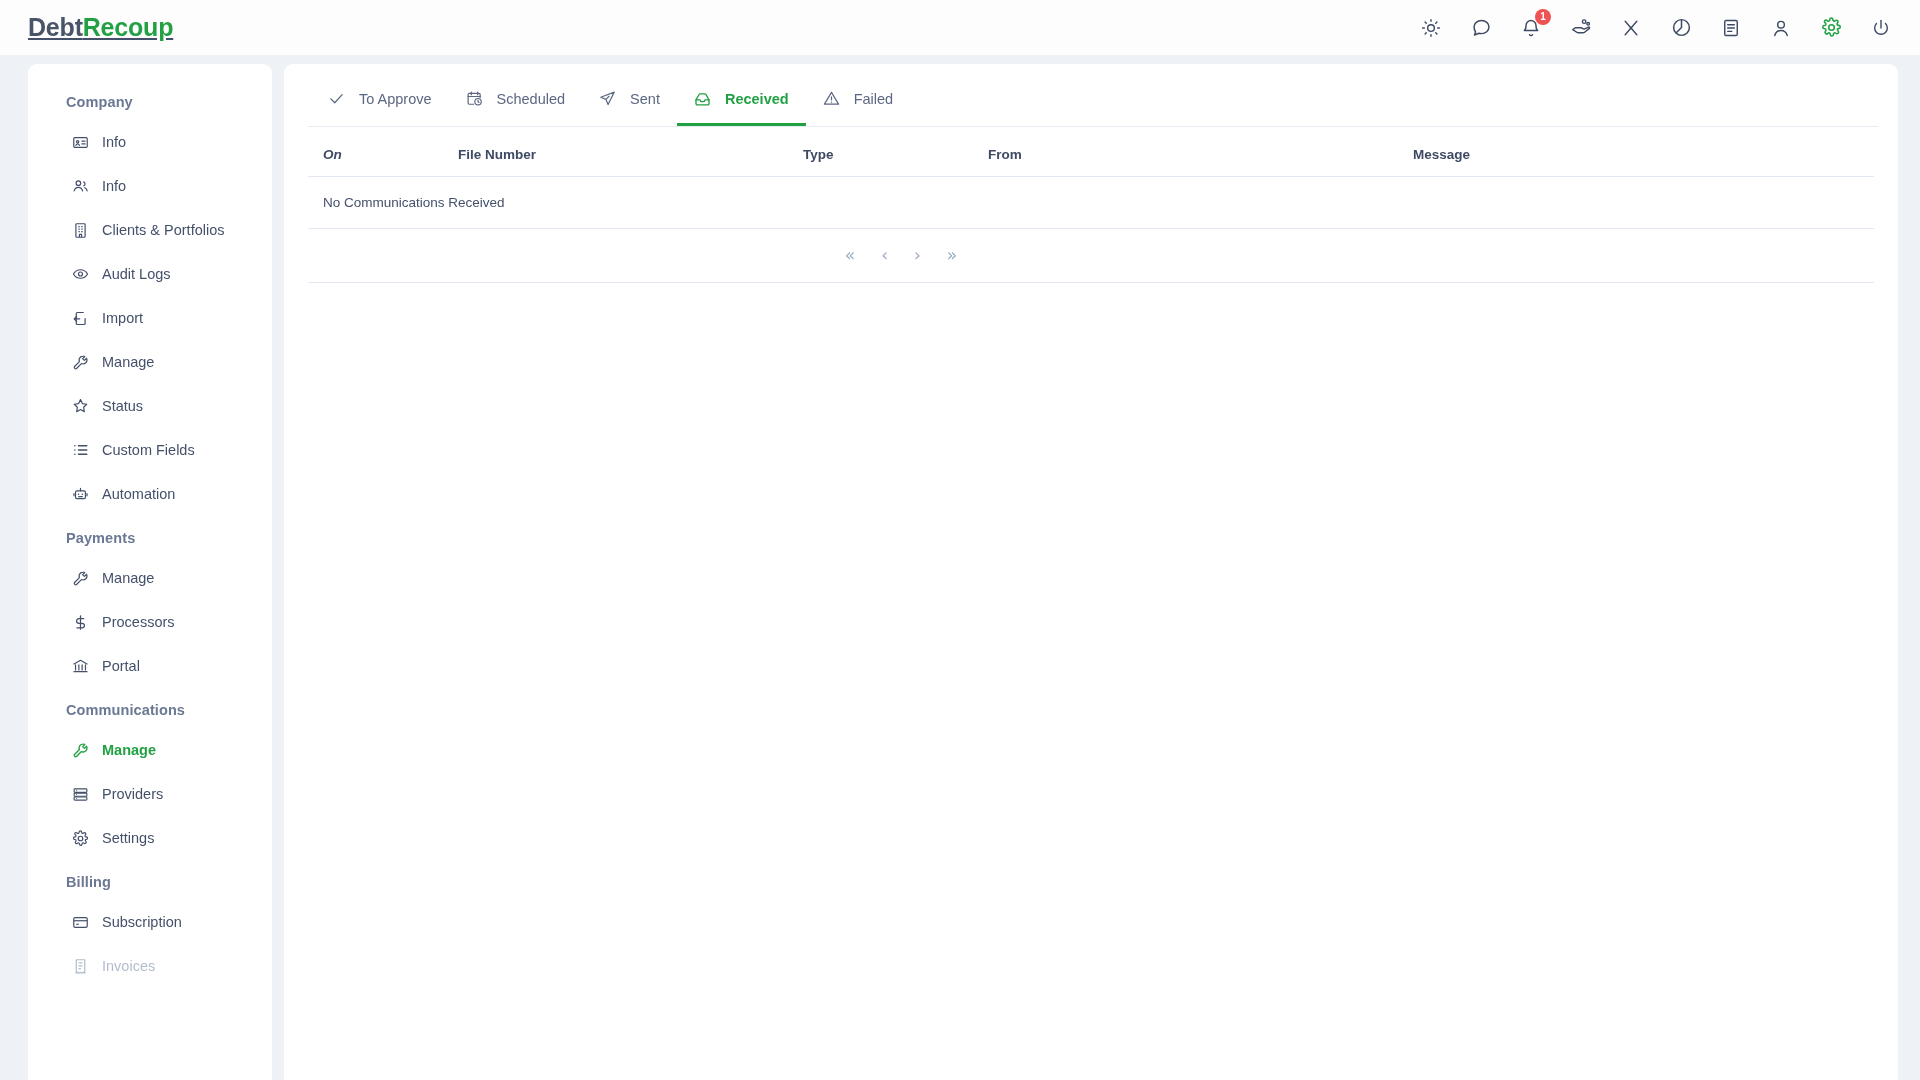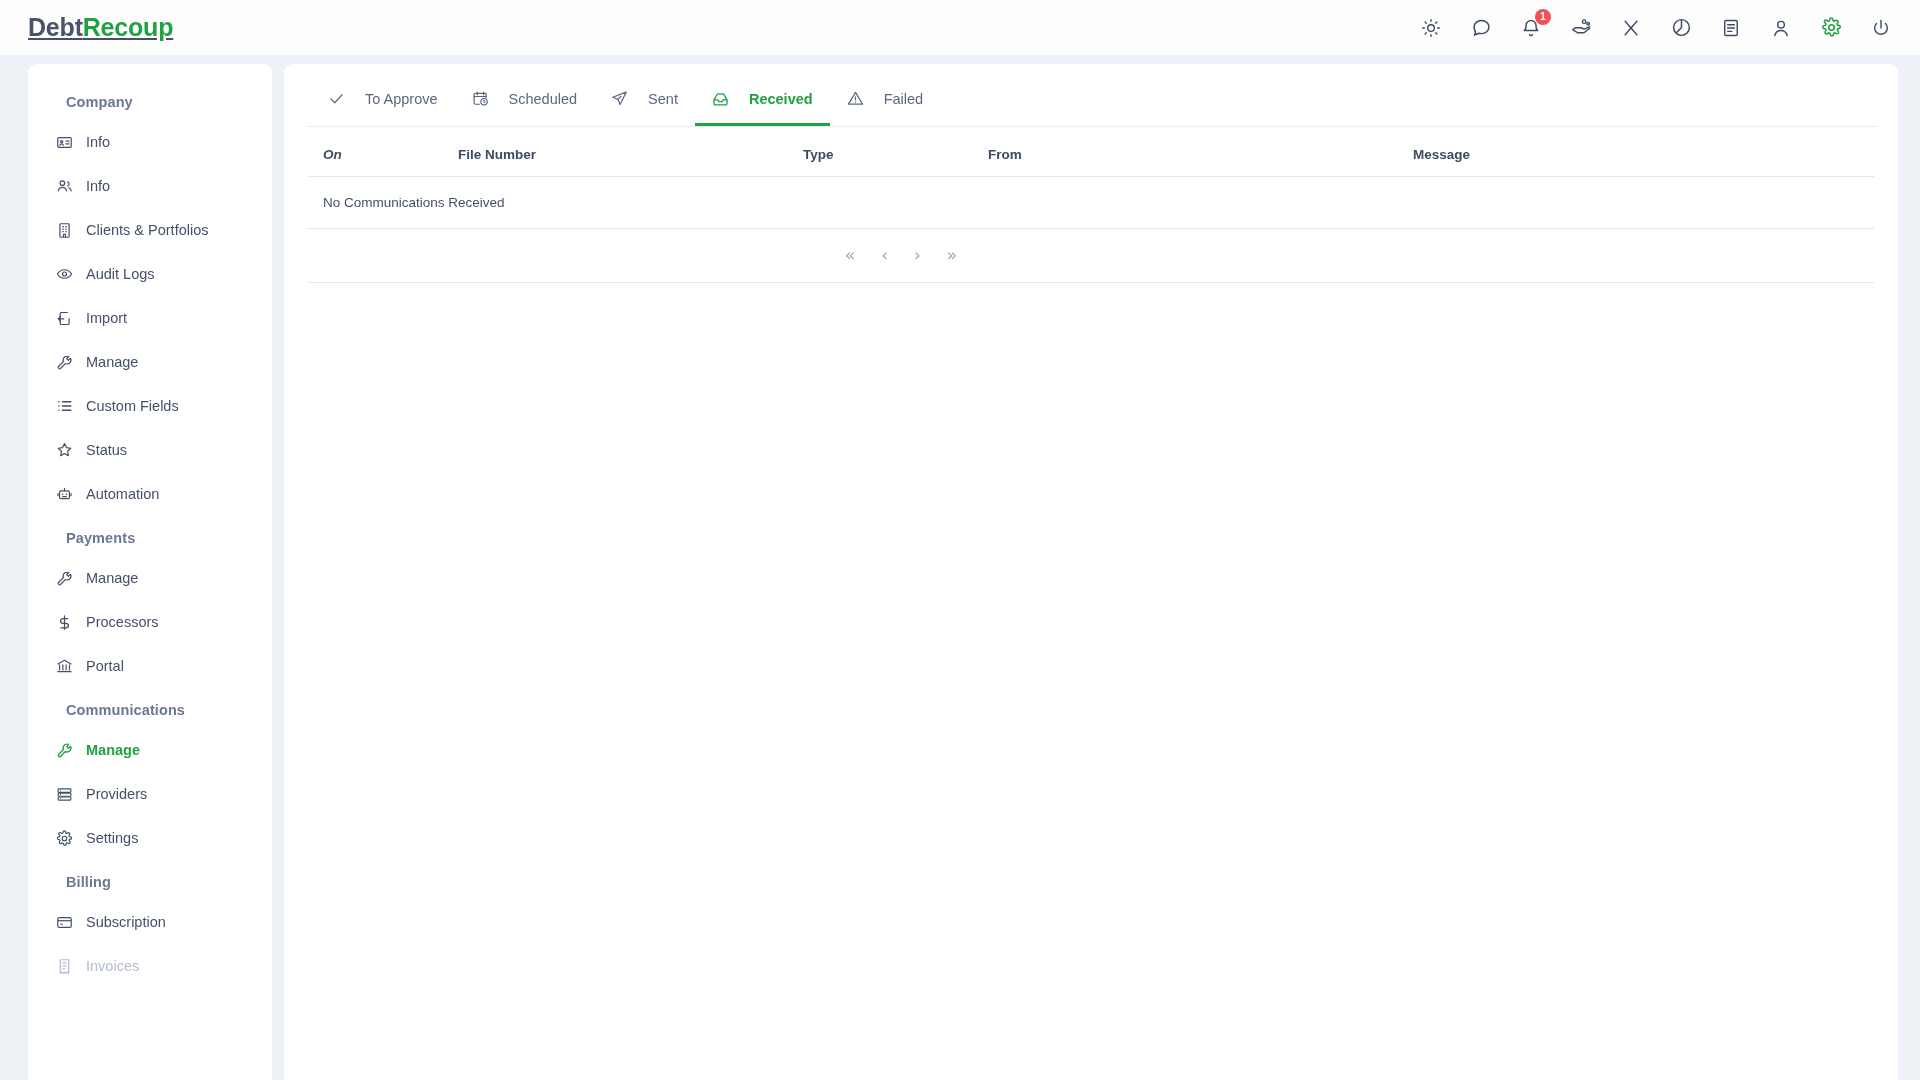--- a/index.html
+++ b/index.html
@@ -95,21 +95,21 @@
     color: #6b7894;
     padding: 10px 17px 10px 38px;
     letter-spacing: 0.1px;
   }
   .side-group.gap { padding-top: 14px; }
 
   .side-item {
     display: flex;
     align-items: center;
     height: 44px;
-    padding-left: 28px;
+    padding-left: 44px;
     gap: 13px;
     font-size: 14.5px;
     color: #44506a;
     cursor: pointer;
     white-space: nowrap;
   }
   .side-item .s-ico {
     width: 17px; height: 17px;
     flex: 0 0 17px;
     display: flex; align-items: center; justify-content: center;
@@ -136,21 +136,21 @@
 
   .tabs {
     display: flex;
     align-items: flex-end;
     height: 62px;
     padding-left: 27px;
   }
   .tab {
     display: flex;
     align-items: center;
-    gap: 20px;
+    gap: 14px;
     height: 52px;
     padding: 0 17px;
     font-size: 14.5px;
     color: #5b6782;
     cursor: pointer;
     border-bottom: 3px solid transparent;
     white-space: nowrap;
   }
   .tab .t-ico {
     width: 17px; height: 17px;
@@ -366,37 +366,37 @@
     <span class="s-ico">
       <svg width="17" height="17" viewBox="0 0 24 24" fill="none" stroke="currentColor" stroke-width="1.7" stroke-linejoin="round">
         <path d="M15.5 3a5.5 5.5 0 0 0-5 7.7L3.6 17.6a2 2 0 0 0 2.8 2.8l6.9-6.9A5.5 5.5 0 0 0 20.5 6l-3 3-2.5-2.5 3-3A5.5 5.5 0 0 0 15.5 3z"></path>
       </svg>
     </span>
     <span>Manage</span>
   </div>
 
   <div class="side-item">
     <span class="s-ico">
+      <svg width="18" height="18" viewBox="0 0 24 24" fill="none" stroke="currentColor" stroke-width="1.7" stroke-linejoin="round">
+        <path d="M12 3l2.7 5.6 6.1.9-4.4 4.3 1 6.1-5.4-2.9-5.4 2.9 1-6.1L3.2 9.5l6.1-.9L12 3z"></path>
+      </svg>
+    </span>
+    <span>Status</span>
+  </div>
+
+  <div class="side-item">
+    <span class="s-ico">
       <svg width="18" height="18" viewBox="0 0 24 24" fill="none" stroke="currentColor" stroke-width="1.8" stroke-linecap="round">
         <path d="M9 6h12M9 12h12M9 18h12"></path>
         <circle cx="4" cy="6" r="1.1" fill="currentColor" stroke="none"></circle>
         <circle cx="4" cy="12" r="1.1" fill="currentColor" stroke="none"></circle>
         <circle cx="4" cy="18" r="1.1" fill="currentColor" stroke="none"></circle>
       </svg>
     </span>
     <span>Custom Fields</span>
-  </div>
-
-  <div class="side-item">
-    <span class="s-ico">
-      <svg width="18" height="18" viewBox="0 0 24 24" fill="none" stroke="currentColor" stroke-width="1.7" stroke-linejoin="round">
-        <path d="M12 3l2.7 5.6 6.1.9-4.4 4.3 1 6.1-5.4-2.9-5.4 2.9 1-6.1L3.2 9.5l6.1-.9L12 3z"></path>
-      </svg>
-    </span>
-    <span>Status</span>
   </div>
 
   <div class="side-item">
     <span class="s-ico">
       <svg width="18" height="18" viewBox="0 0 24 24" fill="none" stroke="currentColor" stroke-width="1.7" stroke-linejoin="round" stroke-linecap="round">
         <rect x="5" y="7.5" width="14" height="11" rx="2"></rect>
         <path d="M12 4.2v3.3M2.8 11.5v3M21.2 11.5v3"></path>
         <circle cx="9.3" cy="12.4" r="1.1" fill="currentColor" stroke="none"></circle>
         <circle cx="14.7" cy="12.4" r="1.1" fill="currentColor" stroke="none"></circle>
         <path d="M9.5 15.8h5"></path>

